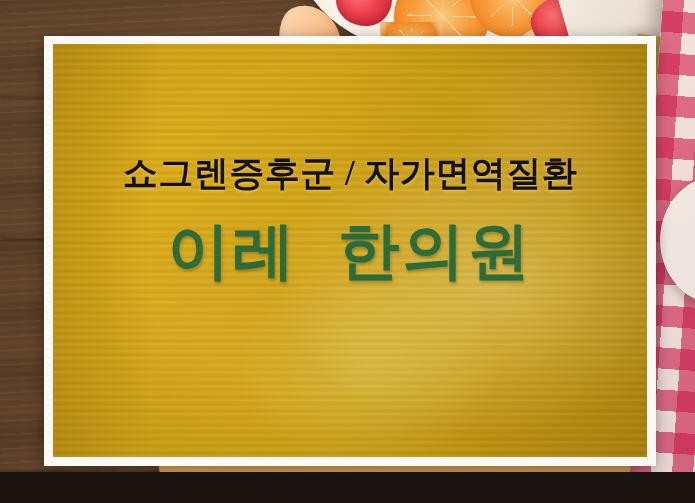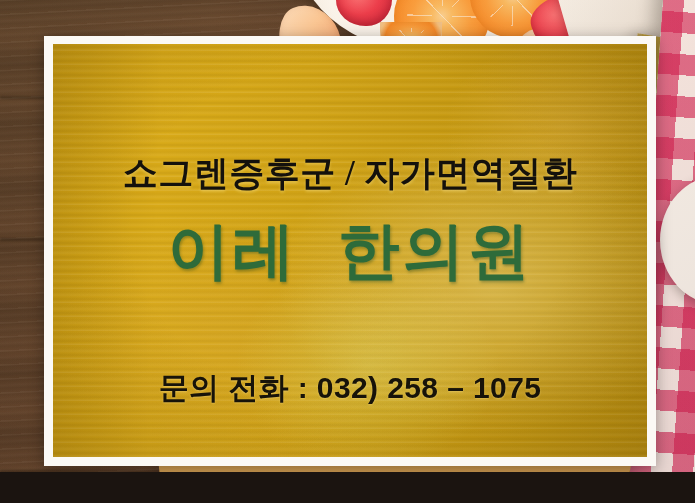--- a/index.html
+++ b/index.html
@@ -395,20 +395,19 @@
       <div class="card-transparency"></div>
       <div class="card-vignette"></div>
 
       <div class="card-text">
 
         <div class="subtitle">쇼그렌증후군 / 자가면역질환</div>
 
         <div class="clinic-name">이레 한의원</div>
 
         <div class="contact-block">
-          <div class="contact-line">문의 전화 : 032) 258 – 1075</div>
         </div>
 
       </div>
     </div>
   </div>
 
 </div>
 
 </body></html>

